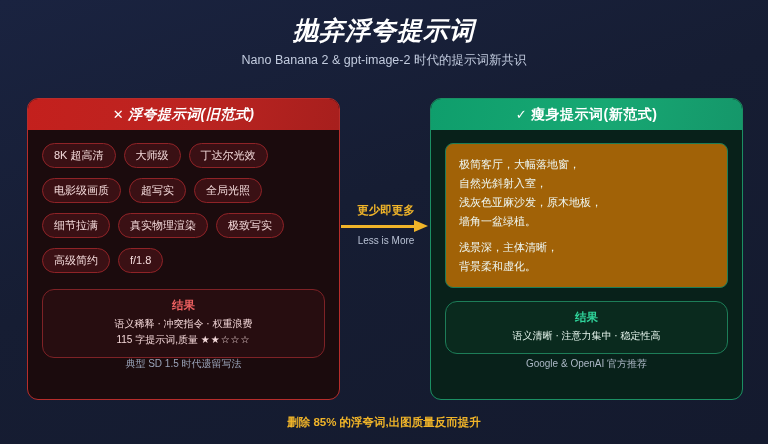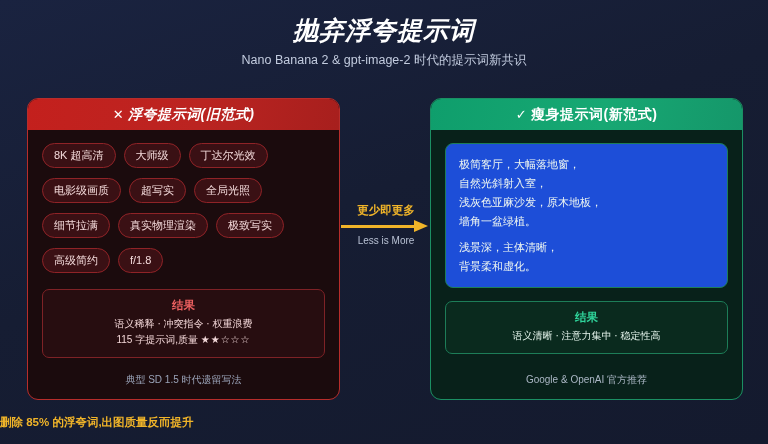--- a/index.html
+++ b/index.html
@@ -66,52 +66,52 @@
     border-radius: 999px;
     font-size: 11px;
     padding: 5px 11px 6px 11px;
     white-space: nowrap;
     line-height: 1.1;
   }
 
   
   .prompt-box {
     border: 1px solid #1d7d58;
-    background: #1d4ed8;
+    background: #a16207;
     border-radius: 8px;
     padding: 11px 13px 12px 13px;
     color: #eef6f1;
     font-size: 11px;
     line-height: 1.72;
   }
   .prompt-box p + p { margin-top: 7px; }
 
   
   .result-box {
-    border-radius: 7px;
+    border-radius: 12px;
     text-align: center;
     padding: 8px 10px 9px 10px;
   }
   .result-box.bad  { border: 1px solid #7e2226; background: #270d10; margin-top: 16px; }
   .result-box.good { border: 1px solid #1d7d58; background: #0a2a1e; margin-top: 13px; }
 
   .result-label { font-size: 11.5px; font-weight: bold; margin-bottom: 3px; }
   .result-box.bad  .result-label { color: #ec6060; }
   .result-box.good .result-label { color: #2fd39a; }
 
   .result-line { font-size: 10px; line-height: 1.6; }
   .result-box.bad  .result-line { color: #f2d6d7; }
   .result-box.good .result-line { color: #e5f4ec; }
 
   .stars { letter-spacing: 1px; }
   .result-box.bad  .stars { color: #f3d9da; }
   .result-box.good .stars { color: #ffffff; }
 
   .card-foot {
-    position: absolute; left: 0; bottom: 12px; width: 100%;
+    position: absolute; left: 0; bottom: 28px; width: 100%;
     text-align: center; font-size: 10px;
   }
   .card.bad  .card-foot { color: #9aa3b8; }
   .card.good .card-foot { color: #aab6c4; }
 
   
   .arrow-zone {
     position: absolute; left: 340px; top: 205px;
     width: 92px; height: 62px;
     text-align: center;
@@ -133,21 +133,21 @@
     border-left: 14px solid #f0b429;
   }
   .arrow-bot {
     margin-top: 4px;
     font-size: 10px; color: #b9c2d4; line-height: 1;
   }
 
   
   .bottom-note {
     position: absolute; bottom: 14px; left: 0; width: 768px;
-    text-align: left;
+    text-align: center;
     font-size: 11.5px; font-weight: bold; color: #f0b429;
   }
 </style>
 </head>
 <body>
 
 <div class="stage">
 
   <div class="page-title">抛弃浮夸提示词</div>
   <div class="page-subtitle">Nano Banana 2 &amp; gpt-image-2 时代的提示词新共识</div>

